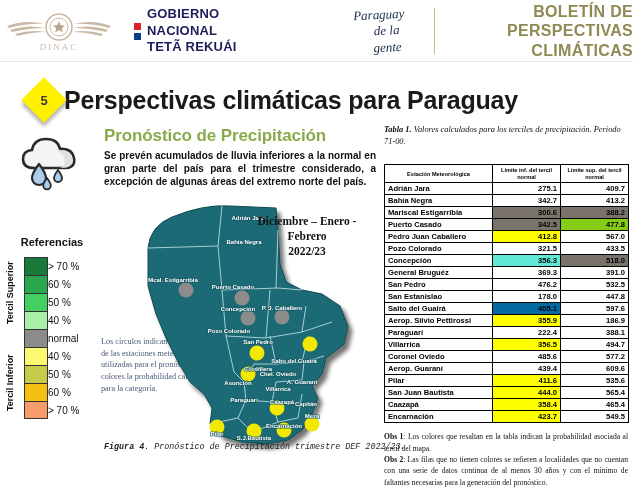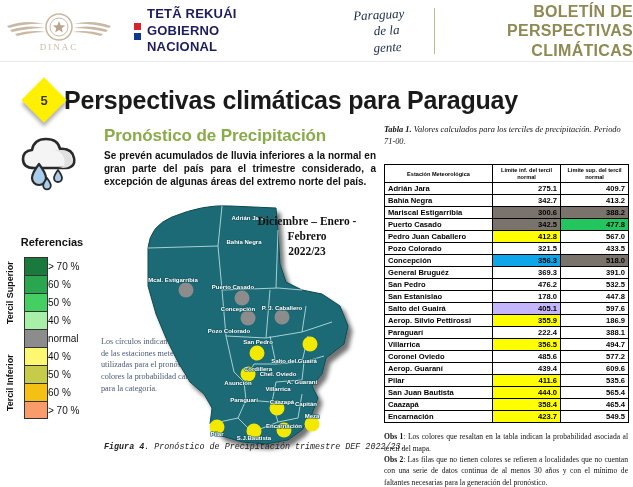--- a/index.html
+++ b/index.html
@@ -243,22 +243,22 @@
     </svg>
     <div class="dinac-word">DINAC</div>
   </div>
 
   <div class="gov-block">
     <div class="gov-squares">
       <div class="sq sq-red"></div>
       <div class="sq sq-blue"></div>
     </div>
     <div class="gov-lines">
+      <div>GOBIERNO NACIONAL</div>
       <div>TETÃ REKUÁI</div>
-      <div>GOBIERNO NACIONAL</div>
     </div>
   </div>
 
   <div class="brand-script">
     <span>Paraguay</span>
     <span class="l2">de la gente</span>
   </div>
 
   <div class="vdivider"></div>
 
@@ -459,55 +459,55 @@
             <td class="num">413.2</td>
           </tr>
           <tr>
             <td class="name">Mariscal Estigarribia</td>
             <td class="num" style="background: rgb(122, 115, 108);">300.6</td>
             <td class="num" style="background: rgb(122, 115, 108);">388.2</td>
           </tr>
           <tr>
             <td class="name">Puerto Casado</td>
             <td class="num" style="background: rgb(122, 115, 108); padding-left: 36px;">342.5</td>
-            <td class="num" style="background: #22c55e;">477.8</td>
+            <td class="num" style="background: #84cc16;">477.8</td>
           </tr>
           <tr>
             <td class="name">Pedro Juan Caballero</td>
             <td class="num" style="background: rgb(255, 255, 0);">412.8</td>
             <td class="num">567.0</td>
           </tr>
           <tr>
             <td class="name">Pozo Colorado</td>
             <td class="num">321.5</td>
             <td class="num">433.5</td>
           </tr>
           <tr>
             <td class="name">Concepción</td>
-            <td class="num" style="background: #0ea5e9;">356.3</td>
+            <td class="num" style="background: #5eead4;">356.3</td>
             <td class="num" style="background: rgb(122, 115, 108);">518.0</td>
           </tr>
           <tr>
             <td class="name">General Bruguéz</td>
             <td class="num">369.3</td>
             <td class="num">391.0</td>
           </tr>
           <tr>
             <td class="name">San Pedro</td>
             <td class="num">476.2</td>
             <td class="num">532.5</td>
           </tr>
           <tr>
             <td class="name">San Estanislao</td>
             <td class="num">178.0</td>
             <td class="num">447.8</td>
           </tr>
           <tr>
             <td class="name">Salto del Guairá</td>
-            <td class="num" style="background: #c4b5fd;">405.1</td>
+            <td class="num" style="background: #0369a1;">405.1</td>
             <td class="num">597.6</td>
           </tr>
           <tr>
             <td class="name">Aerop. Silvio Pettirossi</td>
             <td class="num" style="background: rgb(255, 255, 0);">355.9</td>
             <td class="num">186.9</td>
           </tr>
           <tr>
             <td class="name">Paraguarí</td>
             <td class="num">222.4</td>

